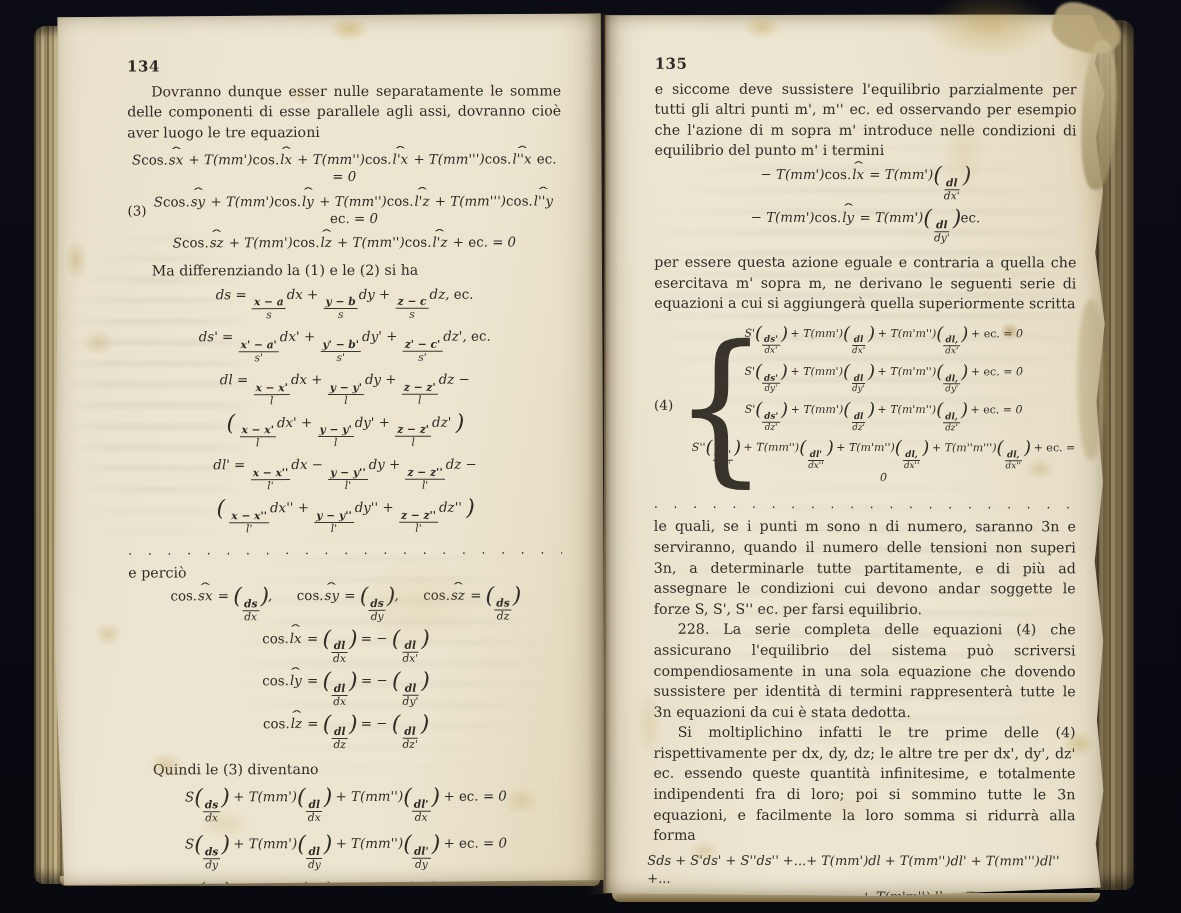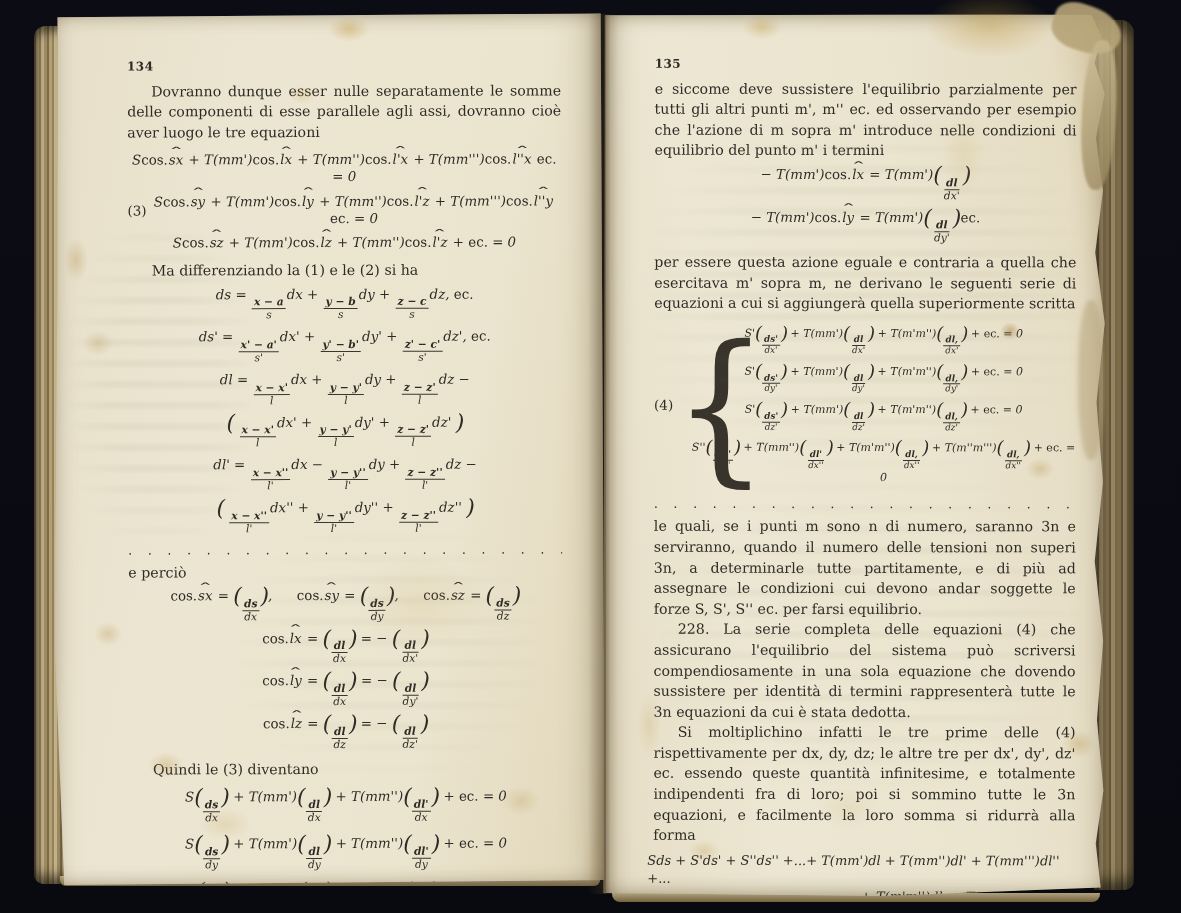--- a/index.html
+++ b/index.html
@@ -50,21 +50,21 @@
 
   
   .tear1{position:absolute;left:1052px;top:6px;width:70px;height:46px;background:#b7a478;border-radius:40% 60% 55% 45%;transform:rotate(18deg);opacity:.9;filter:blur(1px);}
   .tear2{position:absolute;left:1082px;top:40px;width:34px;height:150px;background:linear-gradient(180deg,#cbbb92,#9c8a61);border-radius:45%;transform:rotate(3deg);opacity:.75;filter:blur(1.2px);}
   .tear3{position:absolute;left:1078px;top:300px;width:26px;height:160px;background:#b4a175;border-radius:45%;opacity:.5;filter:blur(2px);}
 
   
   .content{position:relative;font-size:14.2px;line-height:20.6px;text-align:justify;}
   .content-left{padding:42px 40px 0 76px;width:434px;}
   .content-right{padding:40px 30px 0 50px;width:422px;}
-  .pagenum{font-weight:bold;font-size:12px;letter-spacing:.5px;margin-bottom:4px;}
+  .pagenum{font-weight:bold;font-size:15px;letter-spacing:.5px;margin-bottom:4px;}
   .pagenum.right{text-align:left;}
   .para{margin:0;}
   .indent{text-indent:1.7em;}
 
   .eq{font-style:italic;font-size:13.4px;text-align:center;margin:8px 0;line-height:1.25;}
   .eq .rm{font-style:normal;}
   .eqrow{display:flex;align-items:center;margin:8px 0;}
   .eqlabel{font-style:normal;font-size:13.5px;flex:0 0 auto;}
   .eqrow .eq{flex:1 1 auto;margin:0;}
 

